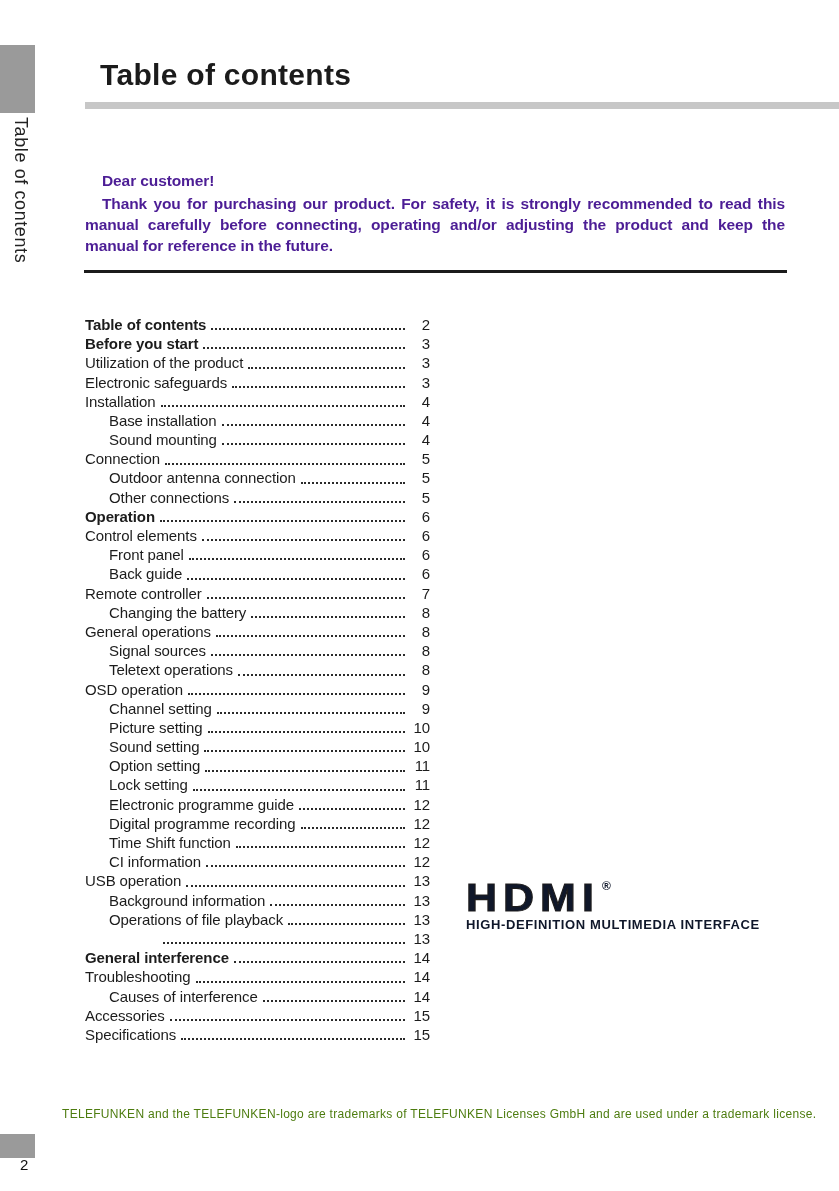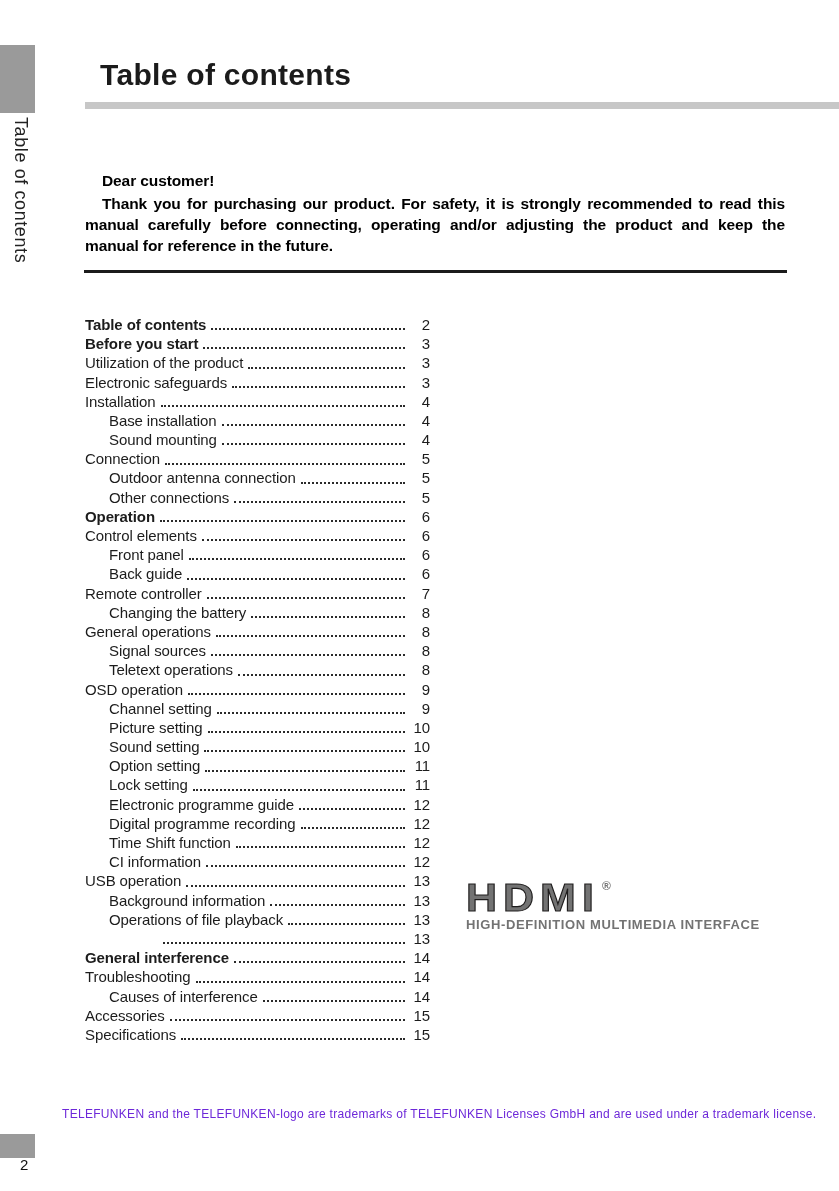--- a/index.html
+++ b/index.html
@@ -36,21 +36,21 @@
   }
   .title-bar {
     position: absolute; left: 85px; top: 102px; width: 754px; height: 7px;
     background: var(--bar-grey, #c7c7c7);
   }
 
   
   .intro {
     position: absolute; left: 85px; top: 170px; width: 700px;
     font-size: 15.5px; font-weight: bold; line-height: 21px;
-    letter-spacing: -0.1px; color: #000000;
+    letter-spacing: -0.1px; color: #4c1d95;
   }
   .intro .greeting { padding-left: 17px; }
   .intro .body { text-indent: 17px; margin-top: 2px; text-align: justify; }
 
   .rule {
     position: absolute; left: 84px; top: 270px; width: 703px; height: 3px;
     background: #1b1b1b;
   }
 
   
@@ -70,41 +70,41 @@
   .toc-leader {
     flex: 1 1 auto; min-width: 10px; height: 0;
     border-bottom: 2px dotted #2a2a2a;
     margin: 0 3px 4px 5px;
   }
   .toc-page { flex: 0 0 auto; min-width: 22px; text-align: right; }
 
   
   .hdmi {
     position: absolute; left: 466px; top: 880px; width: 180px;
-    color: #737373;
+    color: #0f172a;
   }
   .hdmi-top { display: flex; align-items: flex-start; }
   .hdmi-text {
     font-size: 43px; font-weight: bold; line-height: 34px;
     letter-spacing: 6px;
     transform: scaleY(0.92);
     -webkit-text-stroke: 1.2px #1e1c1c;
     font-family: "Liberation Sans", "DejaVu Sans", sans-serif;
   }
   .hdmi-reg { font-size: 12px; font-weight: bold; margin-left: 2px; line-height: 12px; }
   .hdmi-tagline {
     margin-top: 3px;
     font-size: 13px; font-weight: bold; letter-spacing: 0.62px;
     white-space: nowrap;
   }
 
   
   .footer-trademark {
     position: absolute; left: 62px; top: 1107px; width: 740px;
-    font-size: 12px; letter-spacing: 0.3px; color: #6d28d9;
+    font-size: 12px; letter-spacing: 0.3px; color: #4d7c0f;
     white-space: nowrap;
   }
   .pagenum {
     position: absolute; left: 20px; top: 1156px;
     font-size: 15px; color: #111;
   }
 </style>
 </head>
 <body>
 

